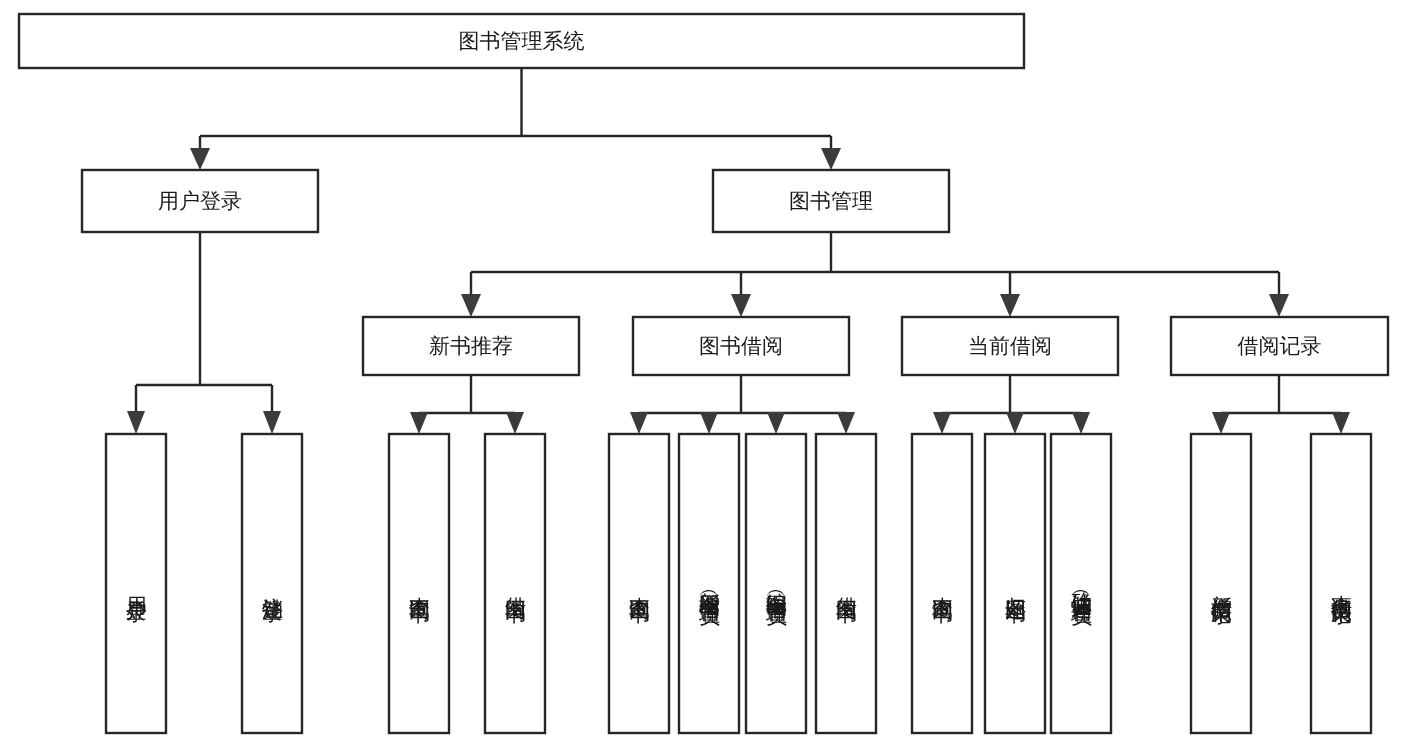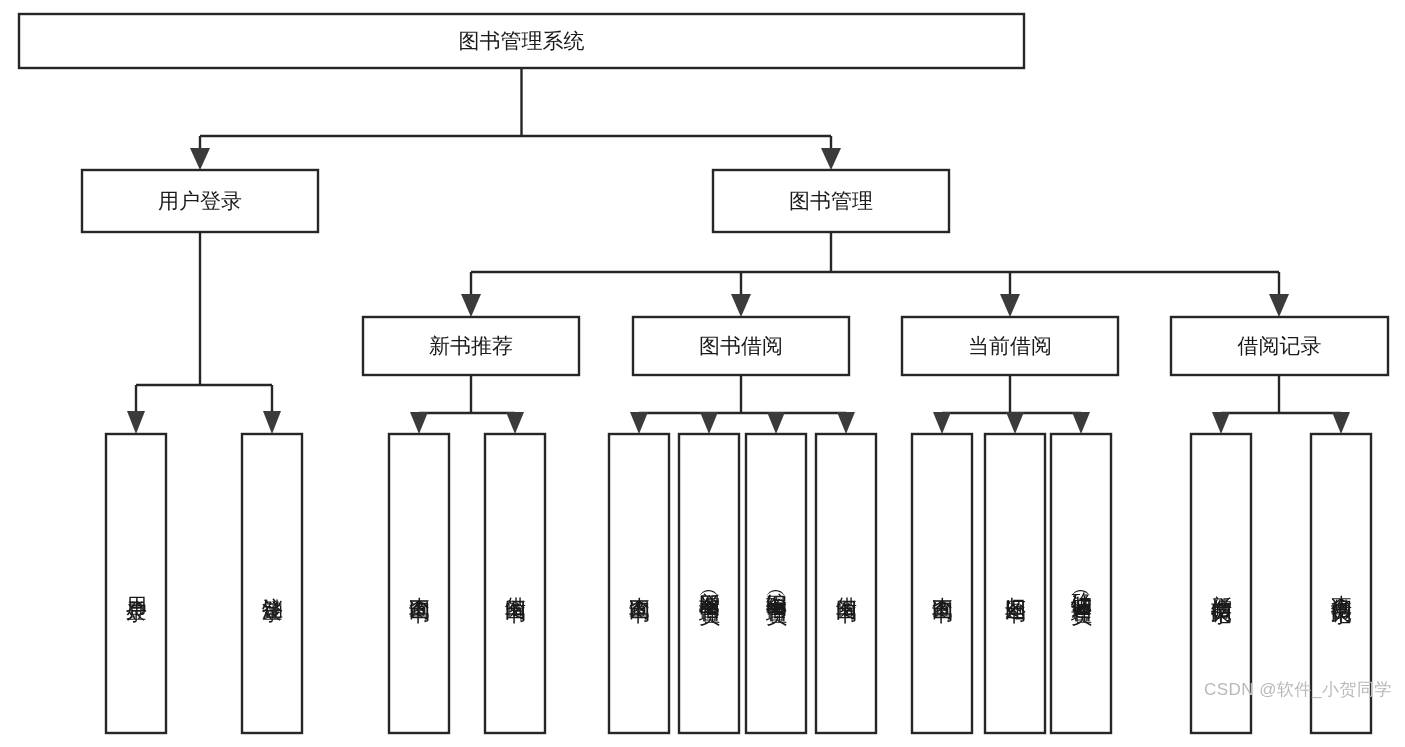--- a/index.html
+++ b/index.html
@@ -207,14 +207,13 @@
   <div class="vleaf" style="left:608px;  top:434px; width:60px; height:299px;">查询图书</div>
   <div class="vleaf" style="left:678px;  top:434px; width:60px; height:299px;">新增图书（管理员）</div>
   <div class="vleaf" style="left:745px;  top:434px; width:60px; height:299px;">编辑图书（管理员）</div>
   <div class="vleaf" style="left:815px;  top:434px; width:60px; height:299px;">借阅图书</div>
   <div class="vleaf" style="left:911px;  top:434px; width:60px; height:299px;">查询图书</div>
   <div class="vleaf" style="left:984px;  top:434px; width:60px; height:299px;">归还图书</div>
   <div class="vleaf" style="left:1050px; top:434px; width:60px; height:299px;">确认归还（管理员）</div>
   <div class="vleaf" style="left:1190px; top:434px; width:60px; height:299px;">新增借阅记录</div>
   <div class="vleaf" style="left:1310px; top:434px; width:60px; height:299px;">查询借阅记录</div>
 
-  <div class="watermark">CSDN @软件_小贺同学</div>
 </div>
 
 </body></html>

